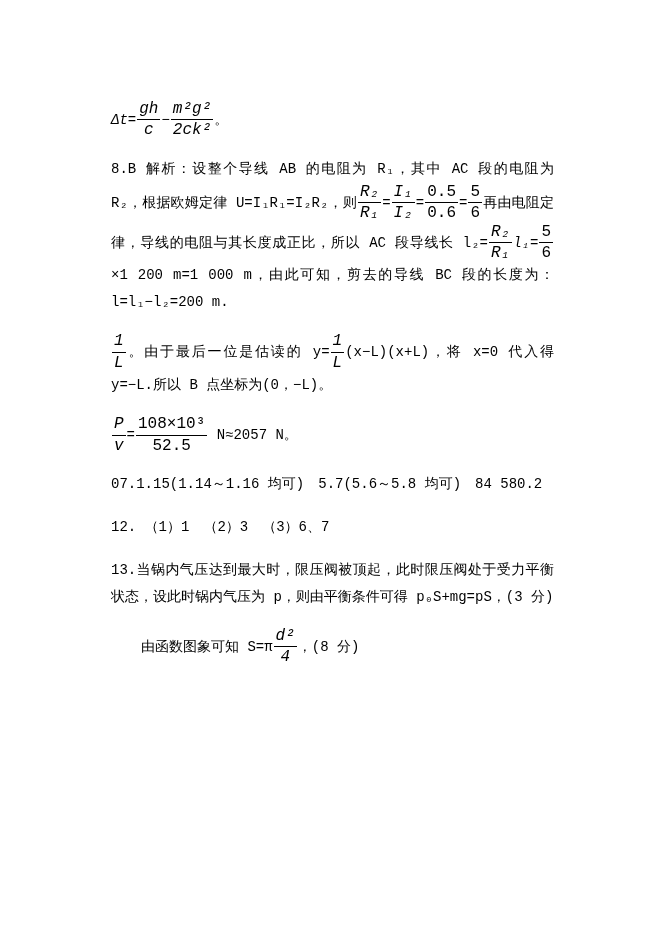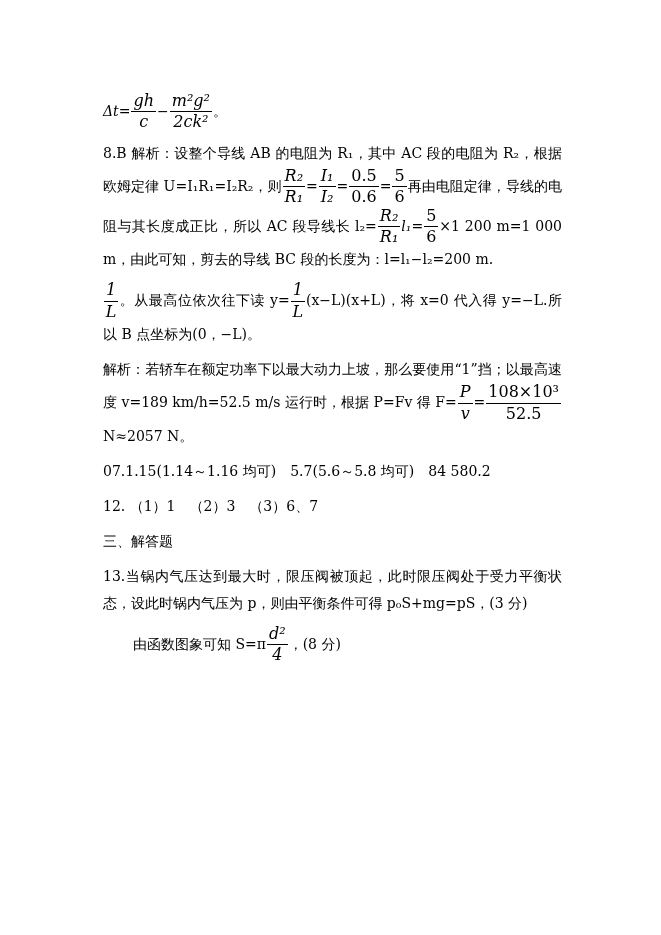--- a/index.html
+++ b/index.html
@@ -7,21 +7,21 @@
   body {
     width: 661px;
     height: 935px;
     background: #ffffff;
     color: #000000;
     font-family: "DejaVu Serif", "Liberation Serif", serif;
     font-size: 14px;
     overflow: hidden;
   }
   .page { padding: 84px 91px 0 95px; }
-  p.para { margin: 8px; text-align: justify; line-height: 27px; }
+  p.para { margin: 16px; text-align: justify; line-height: 27px; font-family: Liberation Mono, monospace; }
   .it { font-style: italic; }
 
   
   .frac {
     display: inline-block;
     vertical-align: middle;
     text-align: center;
     line-height: 1.15;
     font-size: 16px;
     margin: 0 1px;
@@ -46,29 +46,28 @@
 </head>
 <body>
 
 <div class="page">
 
   <p class="para formula-top"><span class="it">Δt=</span><span class="frac it"><span class="num">gh</span><span class="den">c</span></span><span>−</span><span class="frac it"><span class="num">m²g²</span><span class="den">2ck²</span></span><span>。</span></p>
 
   <p class="para p8"><span>8.B 解析：设整个导线 AB 的电阻为 R₁，其中 AC 段的电阻为 R₂，根据欧姆定律 U=I₁R₁=I₂R₂，则</span><span class="frac it"><span class="num">R₂</span><span class="den">R₁</span></span><span>=</span><span class="frac it"><span class="num">I₁</span><span class="den">I₂</span></span><span>=</span><span class="frac"><span class="num">0.5</span><span class="den">0.6</span></span><span>=</span><span class="frac"><span class="num">5</span><span class="den">6</span></span><span>再由电阻定律，导线的电阻与其长度成正比，所以 AC 段导线长 l₂=</span><span class="frac it"><span class="num">R₂</span><span class="den">R₁</span></span><span class="it">l₁=</span><span class="frac"><span class="num">5</span><span class="den">6</span></span><span>×1 200 m=1 000 m，由此可知，剪去的导线 BC 段的长度为：l=l₁−l₂=200 m.</span></p>
 
 
-  <p class="para p9"><span class="frac it"><span class="num">1</span><span class="den">L</span></span><span>。从最高位依次往下读 y=</span><span class="frac it"><span class="num">1</span><span class="den">L</span></span><span>(x−L)(x+L)，将 x=0 代入得 y=−L.所以 B 点坐标为(0，−L)。</span></p>
+  <p class="para p9"><span class="frac it"><span class="num">1</span><span class="den">L</span></span><span>。由于最后一位是估读的 y=</span><span class="frac it"><span class="num">1</span><span class="den">L</span></span><span>(x−L)(x+L)，将 x=0 代入得 y=−L.所以 B 点坐标为(0，−L)。</span></p>
 
 
-  <p class="para p10b"><span>解析：若轿车在额定功率下以最大动力上坡，那么要使用“1”挡；以最高速度 v=189 km/h=52.5 m/s 运行时，根据 P=Fv 得 F=</span><span class="frac it"><span class="num">P</span><span class="den">v</span></span><span>=</span><span class="frac"><span class="num">108×10³</span><span class="den">52.5</span></span><span> N≈2057 N。</span></p>
+  <p class="para p10b"><span class="frac it"><span class="num">P</span><span class="den">v</span></span><span>=</span><span class="frac"><span class="num">108×10³</span><span class="den">52.5</span></span><span> N≈2057 N。</span></p>
 
   <p class="para p11h"><span>07.1.15(1.14～1.16 均可)　5.7(5.6～5.8 均可)　84 580.2</span></p>
 
 
   <p class="para p12"><span>12. （1）1　（2）3　（3）6、7</span></p>
 
-  <p class="para sec-heading sec3"><span>三、解答题</span></p>
 
   <p class="para p13"><span>13.当锅内气压达到最大时，限压阀被顶起，此时限压阀处于受力平衡状态，设此时锅内气压为 p，则由平衡条件可得 p₀S+mg=pS，(3 分)</span></p>
 
   <p class="para p13b"><span>由函数图象可知 S=π</span><span class="frac it"><span class="num">d²</span><span class="den">4</span></span><span>，(8 分)</span></p>
 
 </div>
 
 </body></html>

